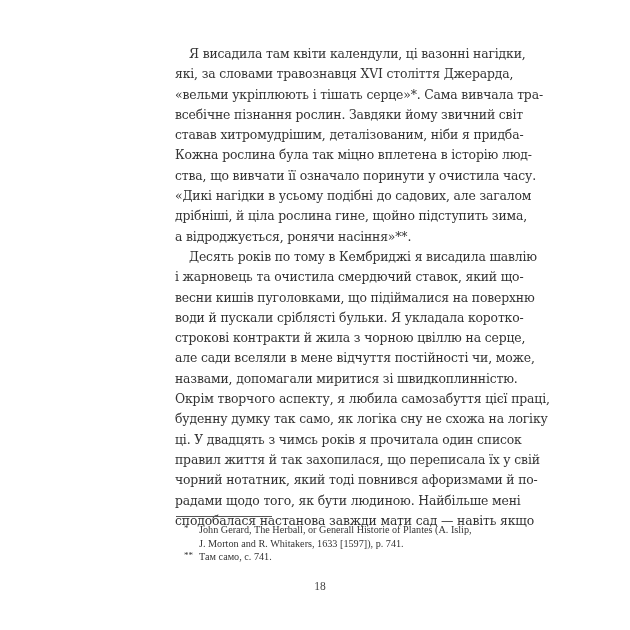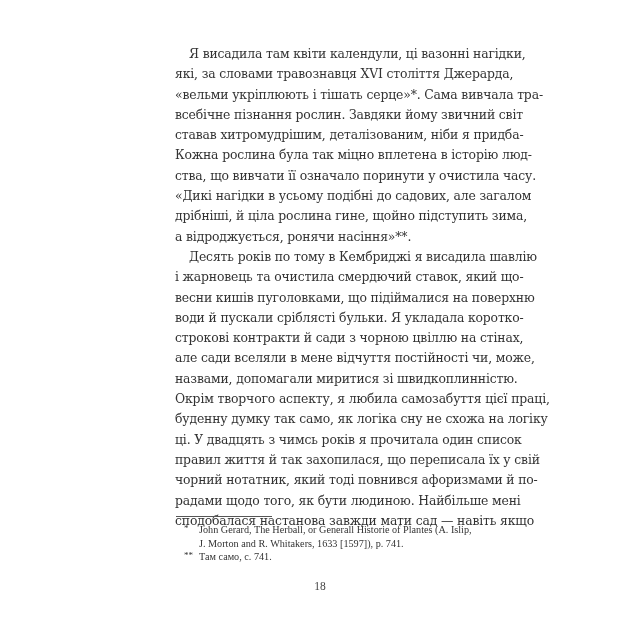--- a/index.html
+++ b/index.html
@@ -105,21 +105,21 @@
       <span class="line">«Дикі нагідки в усьому подібні до садових, але загалом</span>
       <span class="line">дрібніші, й ціла рослина гине, щойно підступить зима,</span>
       <span class="line last">а відроджується, ронячи насіння»**.</span>
     </div>
 
     <div>
       <span class="line indent">Десять років по тому в Кембриджі я висадила шавлію</span>
       <span class="line">і жарновець та очистила смердючий ставок, який що-</span>
       <span class="line">весни кишів пуголовками, що підіймалися на поверхню</span>
       <span class="line">води й пускали сріблясті бульки. Я укладала коротко-</span>
-      <span class="line">строкові контракти й сади з чорною цвіллю на стінах,</span>
+      <span class="line">строкові контракти й жила з чорною цвіллю на серце,</span>
       <span class="line">але сади вселяли в мене відчуття постійності чи, може,</span>
       <span class="line">назвами, допомагали миритися зі швидкоплинністю.</span>
       <span class="line">Окрім творчого аспекту, я любила самозабуття цієї праці,</span>
       <span class="line">буденну думку так само, як логіка сну не схожа на логіку</span>
       <span class="line">ці. У двадцять з чимсь років я прочитала один список</span>
       <span class="line">правил життя й так захопилася, що переписала їх у свій</span>
       <span class="line">чорний нотатник, який тоді повнився афоризмами й по-</span>
       <span class="line">радами щодо того, як бути людиною. Найбільше мені</span>
       <span class="line">сподобалася настанова завжди мати сад — навіть якщо</span>
     </div>

